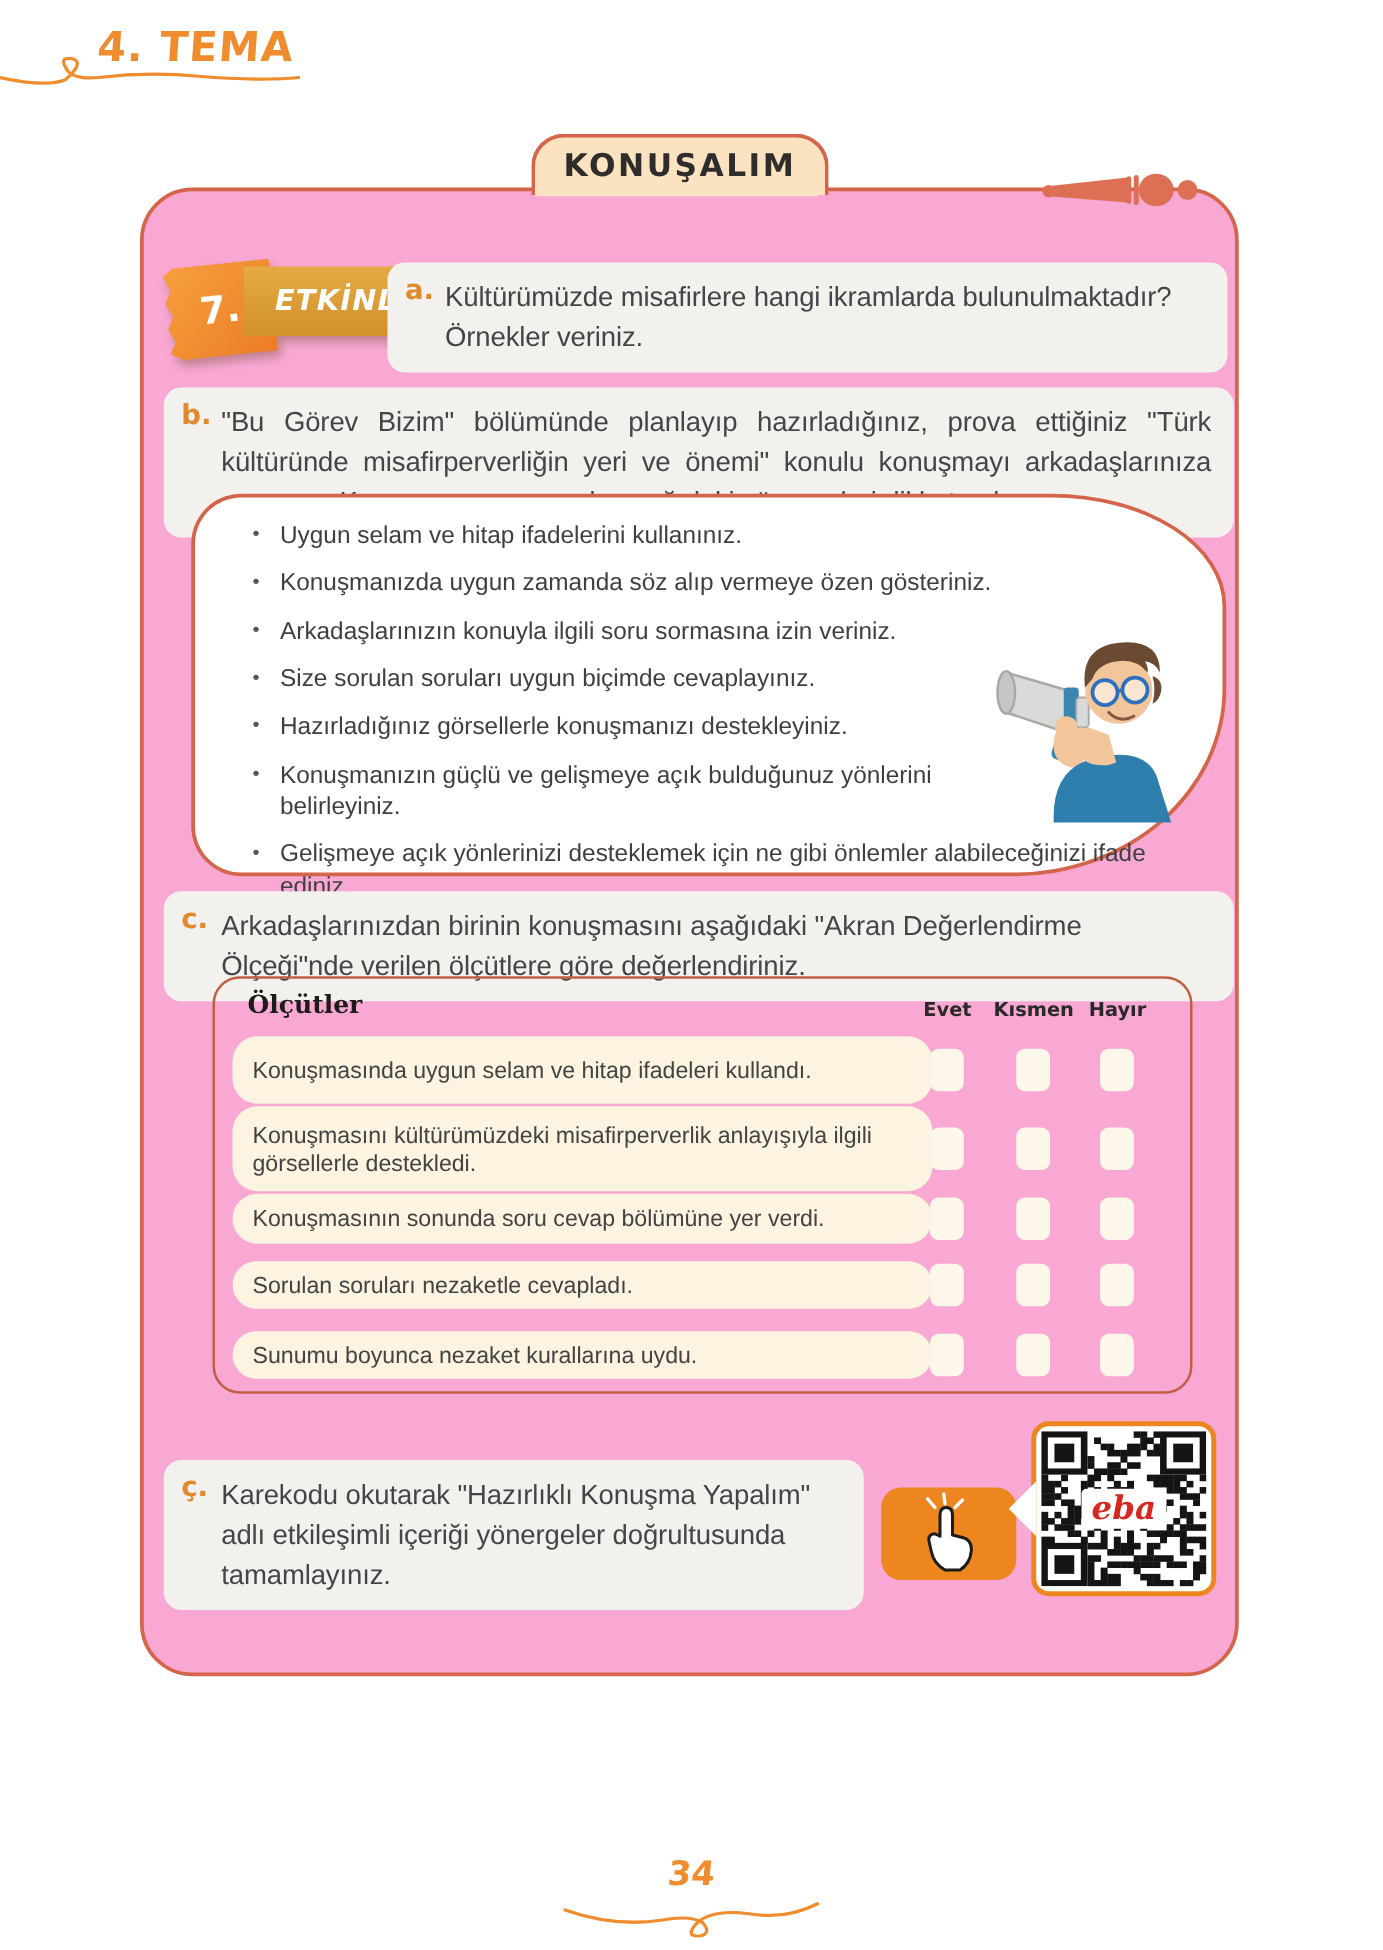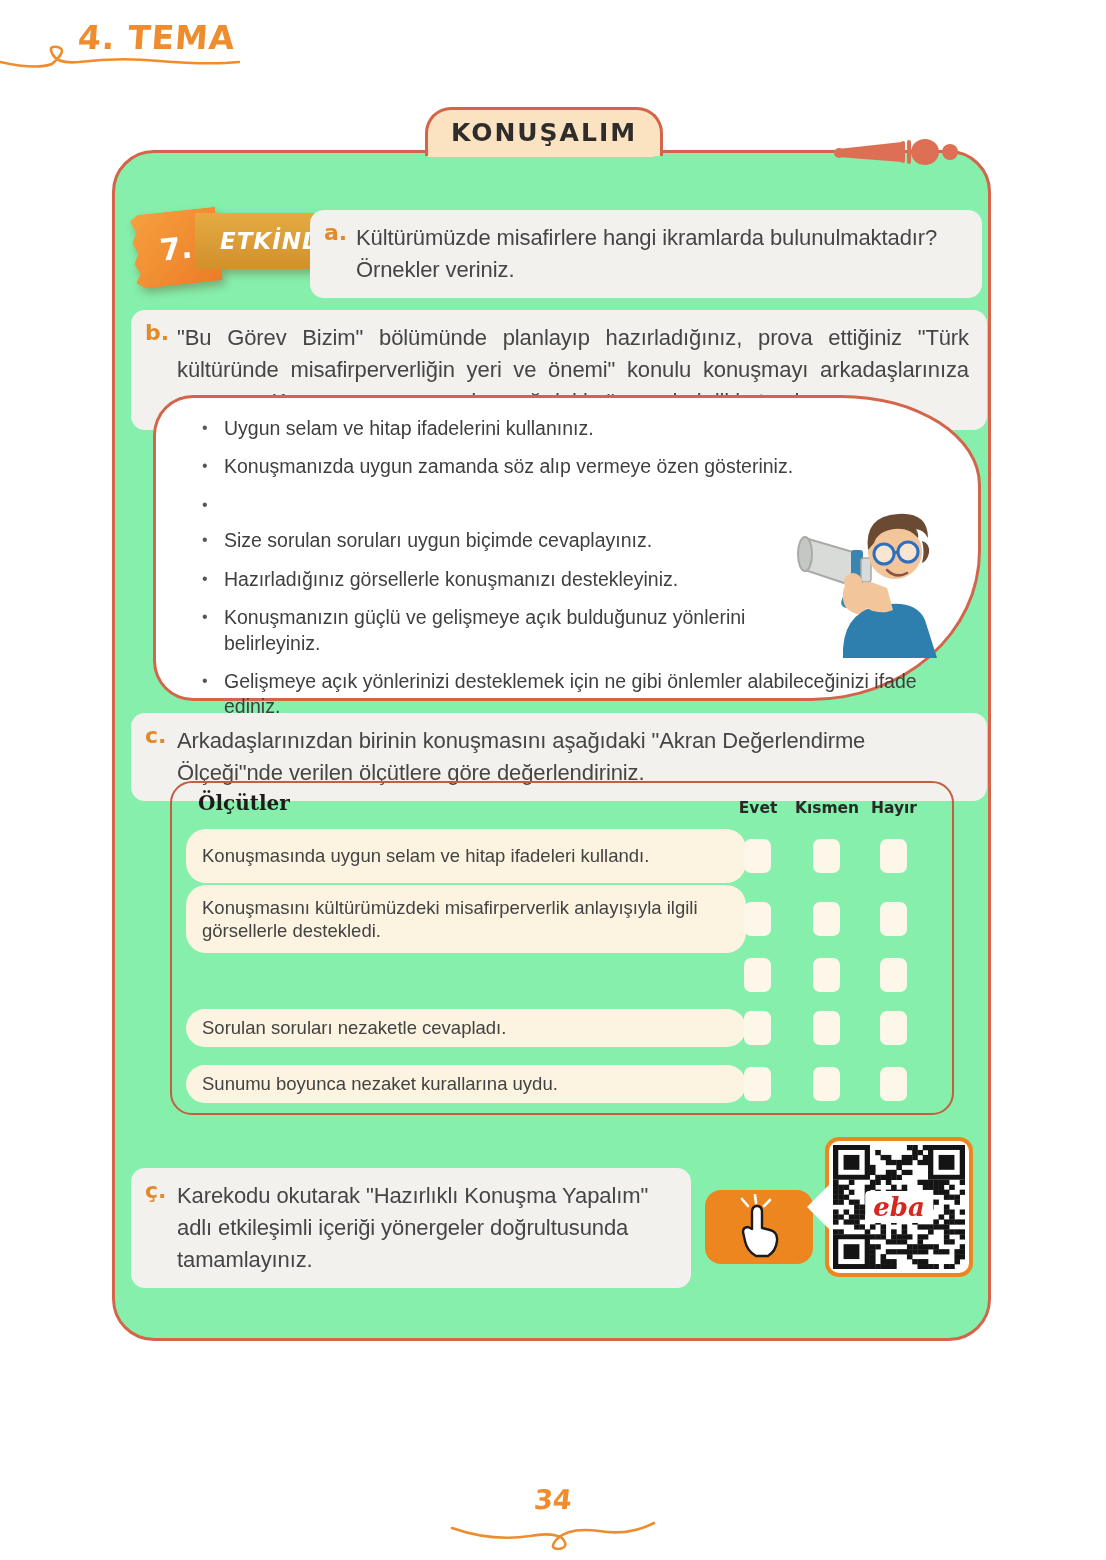--- a/index.html
+++ b/index.html
@@ -11,21 +11,21 @@
   .tema-wrap{position:absolute;left:0;top:10px;width:400px;height:70px;}
   .tema-squiggle{position:absolute;left:0;top:26px;width:240px;height:40px;}
   .tema-label{
     position:absolute;left:78px;top:8px;font-size:33px;font-weight:800;
     color:#ef8c2d;font-family:"DejaVu Sans", sans-serif;letter-spacing:1px;
     transform:skewX(-4deg);
   }
   
   .panel{
     position:absolute;left:112px;top:150px;width:873px;height:1185px;
-    background:#86efac;border:3px solid #d4644a;border-radius:42px;
+    background:#f9a8d4;border:3px solid #d4644a;border-radius:42px;
   }
   .panel-tab{
     position:absolute;left:310px;top:-46px;width:232px;height:46px;
     background:#fbe3c1;border:3px solid #d4644a;border-bottom:none;
     border-radius:26px 26px 0 0;text-align:center;line-height:46px;
     font-family:"DejaVu Sans", sans-serif;font-weight:800;font-size:25px;
     color:#2e2d2b;letter-spacing:2px;
   }
   .panel-tab-cover{
     position:absolute;left:313px;top:-4px;width:226px;height:8px;background:#fbe3c1;
@@ -180,20 +180,21 @@
       <div class="bullet-row">
         <span class="bullet-dot">•</span>
         <span>Uygun selam ve hitap ifadelerini kullanınız.</span>
       </div>
       <div class="bullet-row">
         <span class="bullet-dot">•</span>
         <span>Konuşmanızda uygun zamanda söz alıp vermeye özen gösteriniz.</span>
       </div>
       <div class="bullet-row">
         <span class="bullet-dot">•</span>
+        <span>Arkadaşlarınızın konuyla ilgili soru sormasına izin veriniz.</span>
       </div>
       <div class="bullet-row">
         <span class="bullet-dot">•</span>
         <span>Size sorulan soruları uygun biçimde cevaplayınız.</span>
       </div>
       <div class="bullet-row">
         <span class="bullet-dot">•</span>
         <span>Hazırladığınız görsellerle konuşmanızı destekleyiniz.</span>
       </div>
       <div class="bullet-row">
@@ -252,20 +253,21 @@
       <div class="checkbox cb-1"></div>
       <div class="checkbox cb-2"></div>
     </div>
     <div class="rubric-row row-1">
       <div class="row-pill">Konuşmasını kültürümüzdeki misafirperverlik anlayışıyla ilgili görsellerle destekledi.</div>
       <div class="checkbox cb-0"></div>
       <div class="checkbox cb-1"></div>
       <div class="checkbox cb-2"></div>
     </div>
     <div class="rubric-row row-2">
+      <div class="row-pill">Konuşmasının sonunda soru cevap bölümüne yer verdi.</div>
       <div class="checkbox cb-0"></div>
       <div class="checkbox cb-1"></div>
       <div class="checkbox cb-2"></div>
     </div>
     <div class="rubric-row row-4">
       <div class="row-pill">Sunumu boyunca nezaket kurallarına uydu.</div>
       <div class="checkbox cb-0"></div>
       <div class="checkbox cb-1"></div>
       <div class="checkbox cb-2"></div>
     </div>

